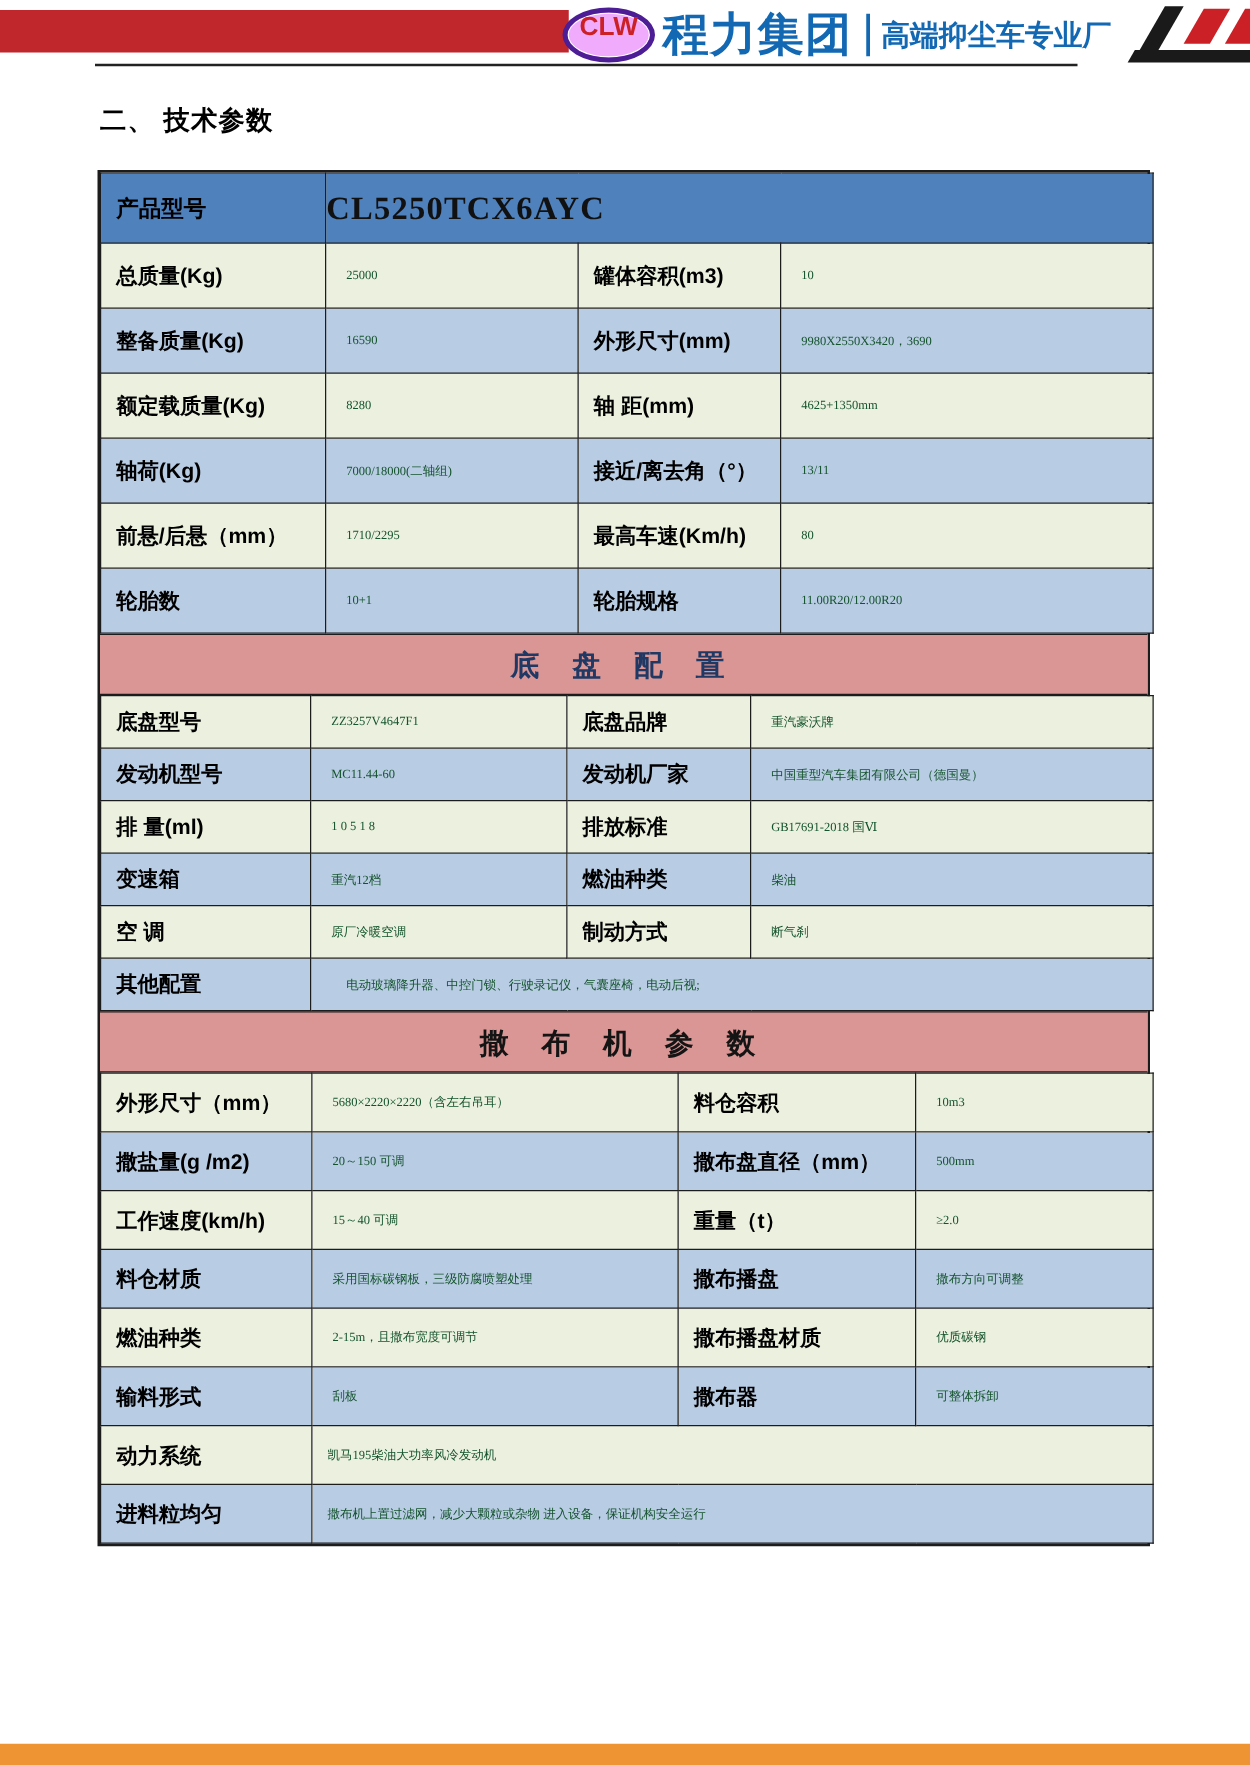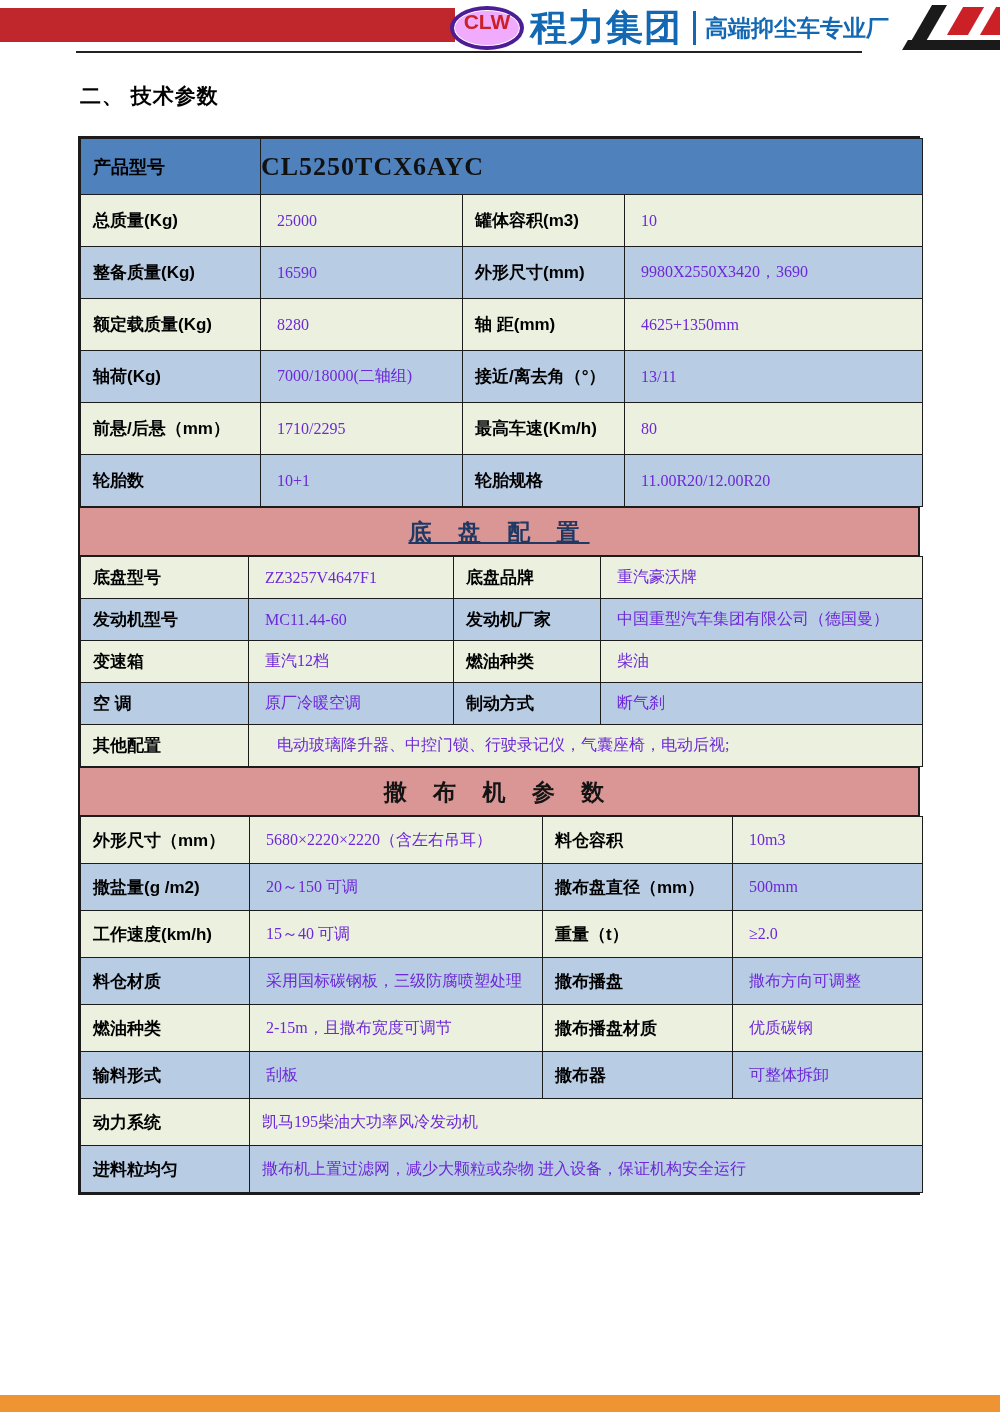--- a/index.html
+++ b/index.html
@@ -28,42 +28,42 @@
   .mark .s1 { left:58px; } .mark .s2 { left:91px; }
   .mark .base { left:8px; top:36px; width:138px; height:10px; background:#1a1a1a; transform:skewX(-30deg); }
   .rule { position:absolute; left:76px; top:51px; width:786px; height:2px; background:#222; }
   .page-title { position:absolute; left:80px; top:82px; font-size:21px; font-weight:800; color:#000; letter-spacing:1px; }
 
   
   .tables { position:absolute; left:78px; top:136px; width:842px; border:2px solid #1c1c1c; }
   table.t { width:100%; border-collapse:collapse; table-layout:fixed; }
   table.t td { border:1px solid #1c1c1c; vertical-align:middle; overflow:hidden; }
   td.lbl { font-weight:800; font-size:17px; color:#000; padding-left:12px; }
-  td.val { font-family:"Liberation Serif","DejaVu Serif",serif; font-size:16px; color:#6d28d9; padding-left:16px; }
+  td.val { font-family:"Liberation Serif","DejaVu Serif",serif; font-size:10px; color:#14532d; padding-left:16px; }
 
   
   tbody.alt tr:nth-child(odd) td { background:#ebf1de; }
   tbody.alt tr:nth-child(even) td { background:#b8cce4; }
 
   
   .t1 thead td { background:#4f81bd; height:56px; }
   .t1 td.model {
     text-align:left; font-family:"Liberation Serif","DejaVu Serif",serif;
     font-weight:700; font-size:26px; letter-spacing:1px; padding-left:0;
   }
   .t1 thead td.lbl { font-size:18px; }
   .t1 tbody td { height:52px; }
 
   
   .section {
     height:49px; line-height:49px; text-align:center; background:#d99694;
     font-weight:800; font-size:23px; letter-spacing:10px;
     border-top:1px solid #1c1c1c; border-bottom:1px solid #1c1c1c;
   }
-  .chassis-title { color:#1f3864;text-decoration:underline; }
+  .chassis-title { color:#1f3864; }
   .spreader-title { color:#141414; }
 
   
   .t2 tbody td { height:42px;margin-top:36px; }
   .t2 td.other { padding-left:28px; }
 
   
   .t3 tbody td { height:47px; }
   .t3 td.full { padding-left:12px; }
 
@@ -166,20 +166,26 @@
         <td class="lbl">底盘品牌</td>
         <td class="val">重汽豪沃牌</td>
       </tr>
       <tr>
         <td class="lbl">发动机型号</td>
         <td class="val">MC11.44-60</td>
         <td class="lbl">发动机厂家</td>
         <td class="val">中国重型汽车集团有限公司（德国曼）</td>
       </tr>
       <tr>
+        <td class="lbl">排 量(ml)</td>
+        <td class="val">1 0 5 1 8</td>
+        <td class="lbl">排放标准</td>
+        <td class="val">GB17691-2018 国Ⅵ</td>
+      </tr>
+      <tr>
         <td class="lbl">变速箱</td>
         <td class="val">重汽12档</td>
         <td class="lbl">燃油种类</td>
         <td class="val">柴油</td>
       </tr>
       <tr>
         <td class="lbl">空 调</td>
         <td class="val">原厂冷暖空调</td>
         <td class="lbl">制动方式</td>
         <td class="val">断气刹</td>

